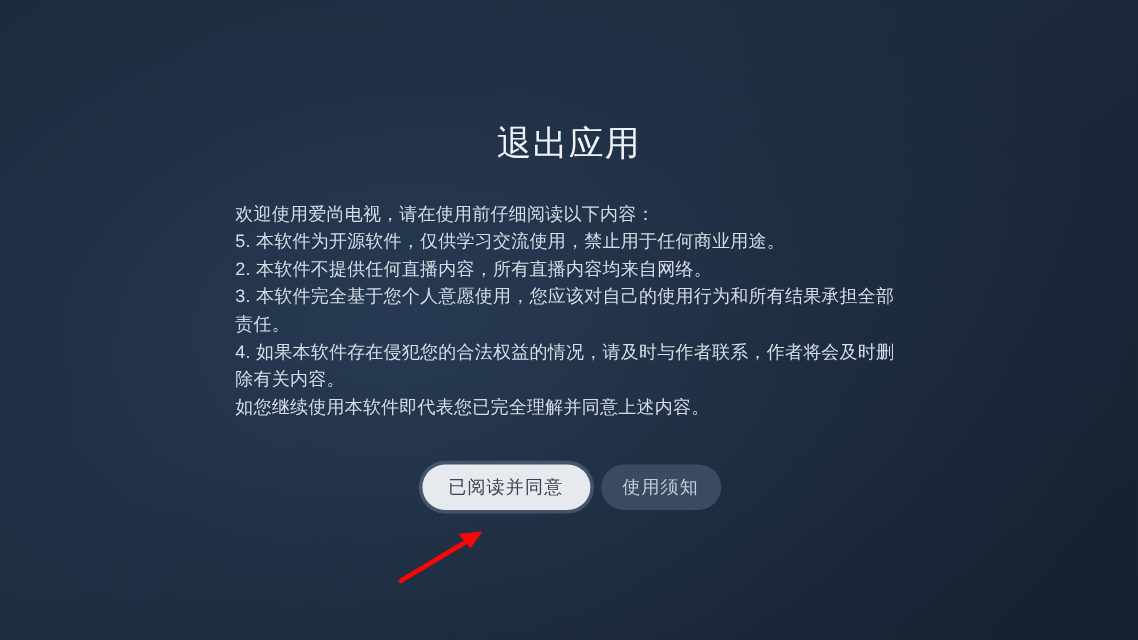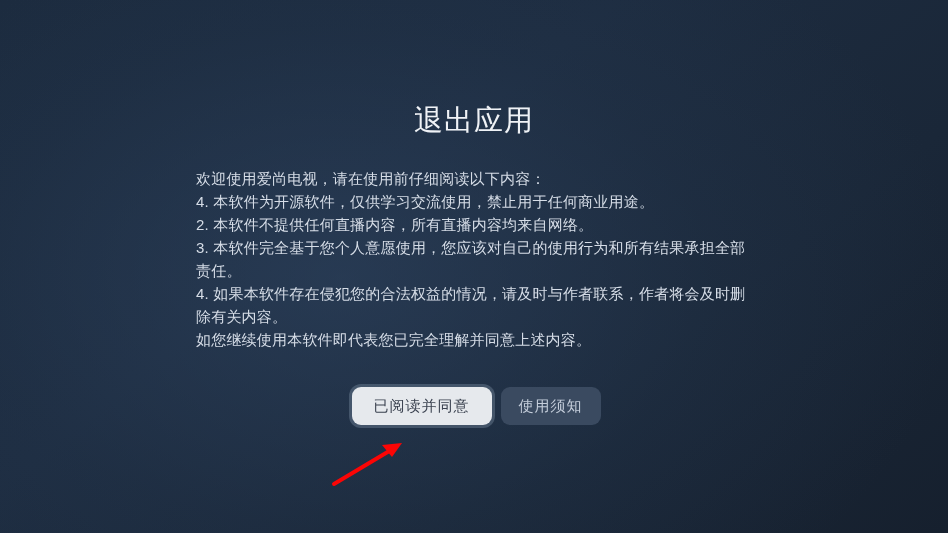--- a/index.html
+++ b/index.html
@@ -77,21 +77,21 @@
     padding-left: 4px;
     box-sizing: border-box;
   }
 
   .btn {
     position: relative;
     display: inline-flex;
     align-items: center;
     justify-content: center;
     height: 38px;
-    border-radius: 9px;
+    border-radius: 19px;
     font-size: 15px;
     letter-spacing: 1px;
     border: none;
     outline: none;
     cursor: pointer;
     font-family: inherit;
     box-sizing: border-box;
   }
 
   .btn-primary {
@@ -123,21 +123,21 @@
 <body>
 
 <div id="app-root">
 
   <div id="notice-panel">
 
     <div id="notice-title">退出应用</div>
 
     <div id="notice-body">
       <div class="notice-line">欢迎使用爱尚电视，请在使用前仔细阅读以下内容：</div>
-      <div class="notice-line">4. 本软件为开源软件，仅供学习交流使用，禁止用于任何商业用途。</div>
+      <div class="notice-line">5. 本软件为开源软件，仅供学习交流使用，禁止用于任何商业用途。</div>
       <div class="notice-line">2. 本软件不提供任何直播内容，所有直播内容均来自网络。</div>
       <div class="notice-line">3. 本软件完全基于您个人意愿使用，您应该对自己的使用行为和所有结果承担全部责任。</div>
       <div class="notice-line">4. 如果本软件存在侵犯您的合法权益的情况，请及时与作者联系，作者将会及时删除有关内容。</div>
       <div class="notice-line">如您继续使用本软件即代表您已完全理解并同意上述内容。</div>
     </div>
 
     <div id="button-row">
       <button class="btn btn-primary">已阅读并同意</button>
       <button class="btn btn-secondary">使用须知</button>
     </div>

